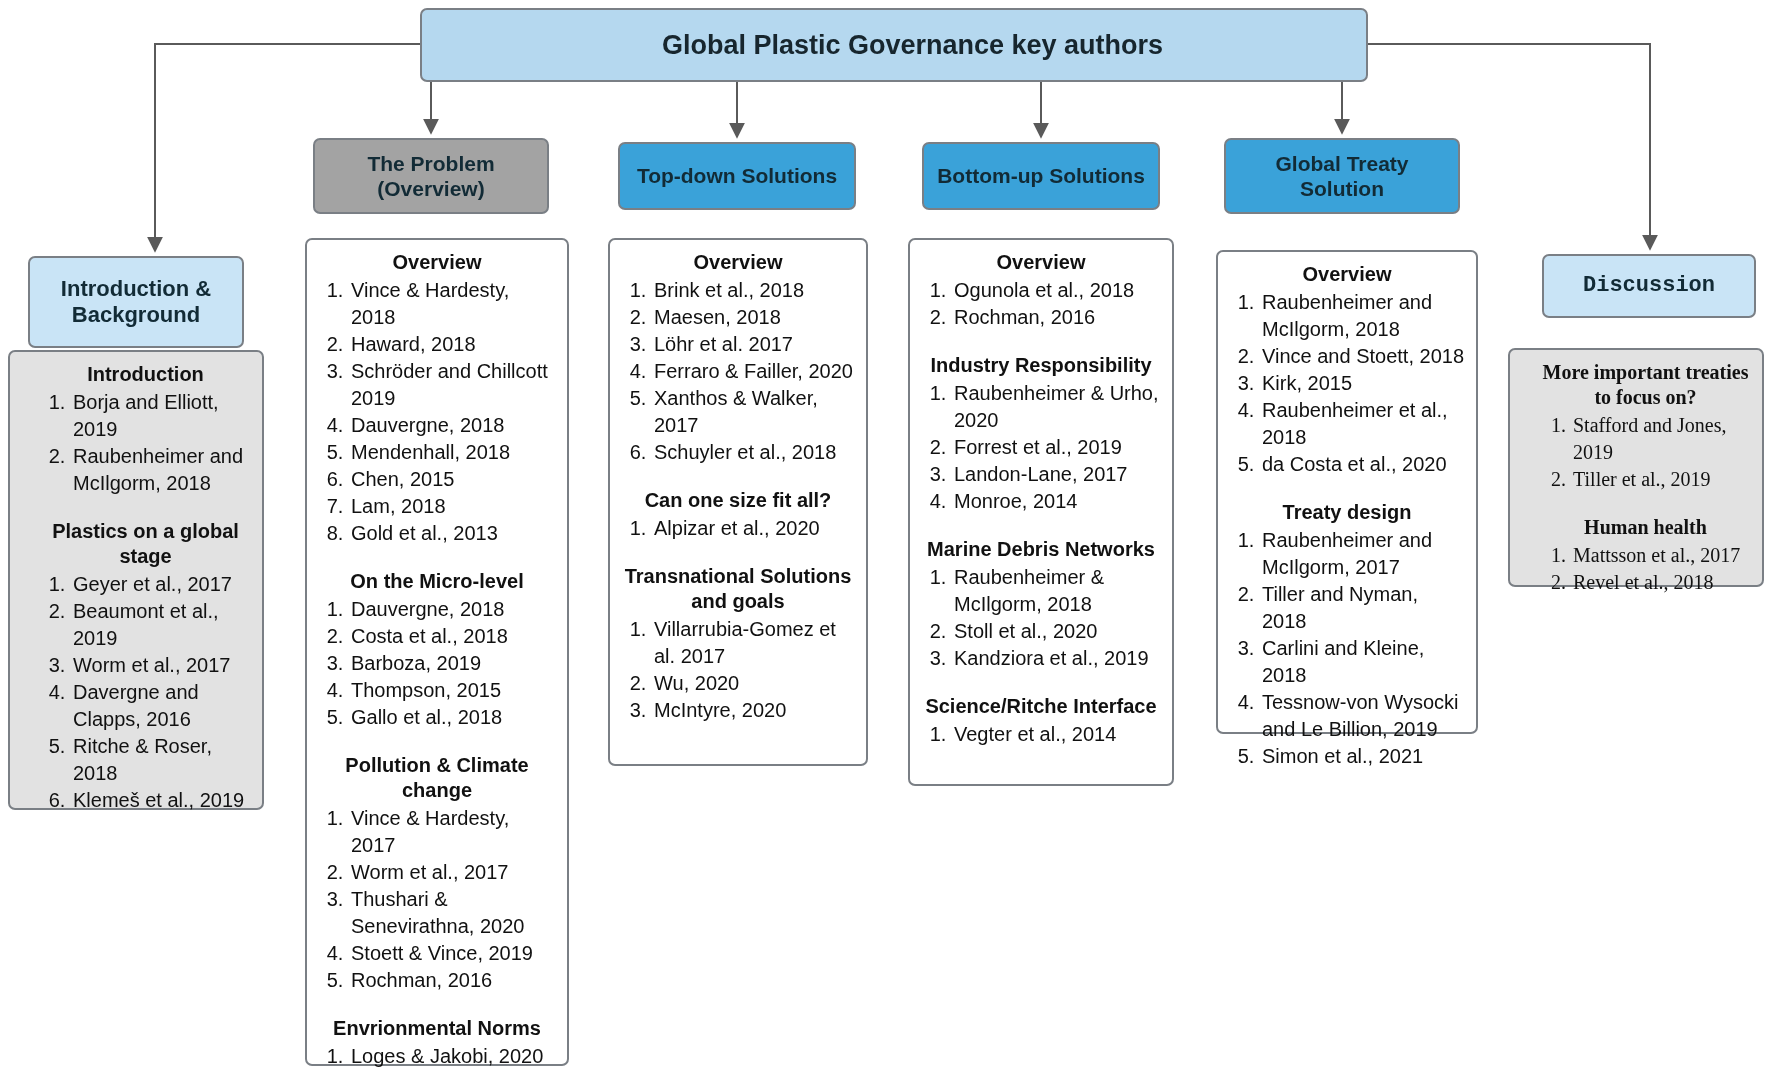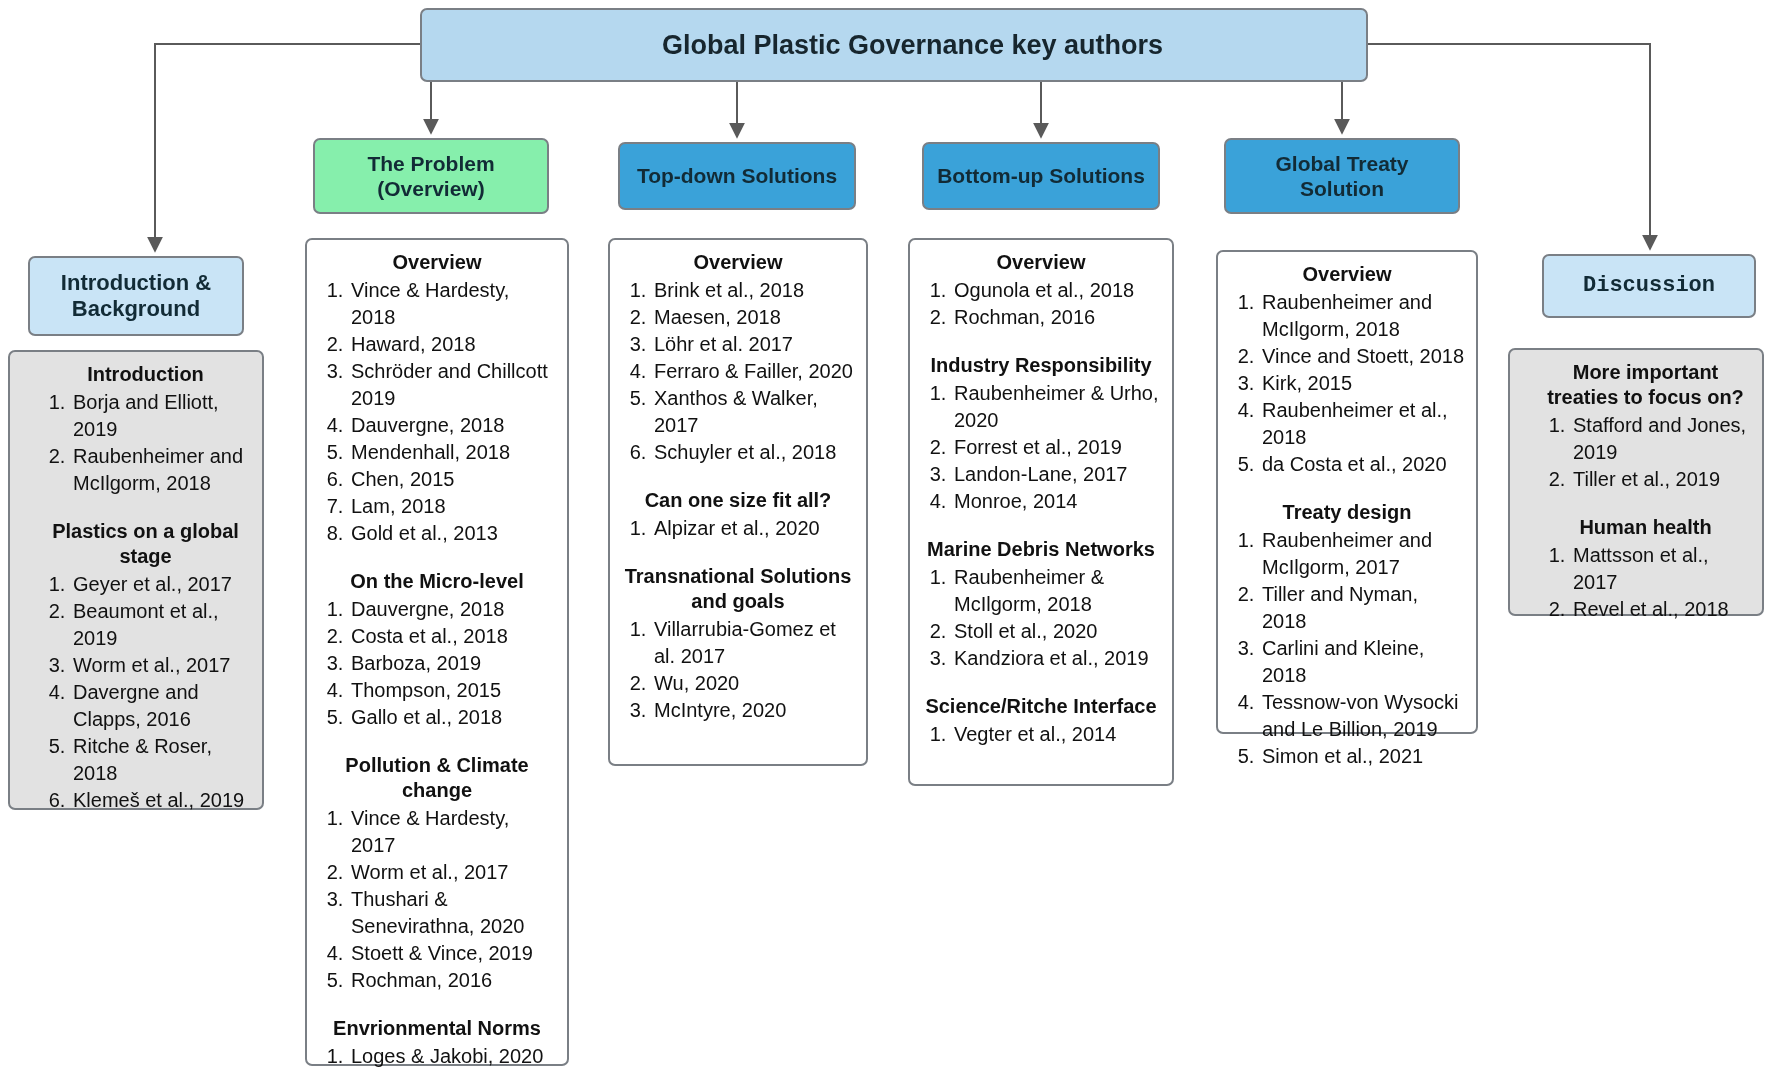--- a/index.html
+++ b/index.html
@@ -33,42 +33,42 @@
     text-align: center;
   }
   .hdr {
     display: flex; align-items: center; justify-content: center;
     text-align: center;
     font-weight: bold; font-size: 21px; color: #122b36;
     line-height: 1.2;
     padding: 4px 10px;
   }
   .hdr-light  { background: #c9e4f6; }
-  .hdr-medium { background: #86efac; }
+  .hdr-medium { background: #a3a3a3; }
   .hdr-dark   { background: #3aa2d9; }
   .problem-header    { left: 313px;  top: 138px; width: 236px; height: 76px; }
   .topdown-header    { left: 618px;  top: 142px; width: 238px; height: 68px; }
   .bottomup-header   { left: 922px;  top: 142px; width: 238px; height: 68px; }
   .treaty-header     { left: 1224px; top: 138px; width: 236px; height: 76px; }
-  .intro-header      { left: 28px;   top: 256px; width: 216px; height: 80px; font-size: 22px;}
+  .intro-header      { left: 28px;   top: 256px; width: 216px; height: 92px; font-size: 22px;}
   .discussion-header { left: 1542px; top: 254px; width: 214px; height: 64px; font-size: 22px; font-family: Liberation Mono, monospace;}
   .content {
     font-size: 20px;
     line-height: 1.35;
     padding: 10px 12px 10px 12px;
     background: #ffffff;
   }
   .content-gray  { background: #e2e2e2; padding-left: 31px; }
   .content-white { background: #ffffff; }
   .intro-content      { left: 8px;    top: 350px; width: 256px; height: 460px; }
   .problem-content    { left: 305px;  top: 238px; width: 264px; height: 828px; }
   .topdown-content    { left: 608px;  top: 238px; width: 260px; height: 528px; }
   .bottomup-content   { left: 908px;  top: 238px; width: 266px; height: 548px; }
   .treaty-content     { left: 1216px; top: 250px; width: 262px; height: 484px; }
-  .discussion-content { left: 1508px; top: 348px; width: 256px; height: 268px; }
+  .discussion-content { left: 1508px; top: 348px; width: 256px; height: 239px; font-family: Liberation Serif, serif; }
   .sec-heading {
     font-weight: bold;
     text-align: center;
     margin-top: 22px;
     line-height: 1.25;
   }
   .sec-heading:first-child { margin-top: 0; }
   .content ol {
     margin: 2px 0 0 0;
     padding-left: 30px;

